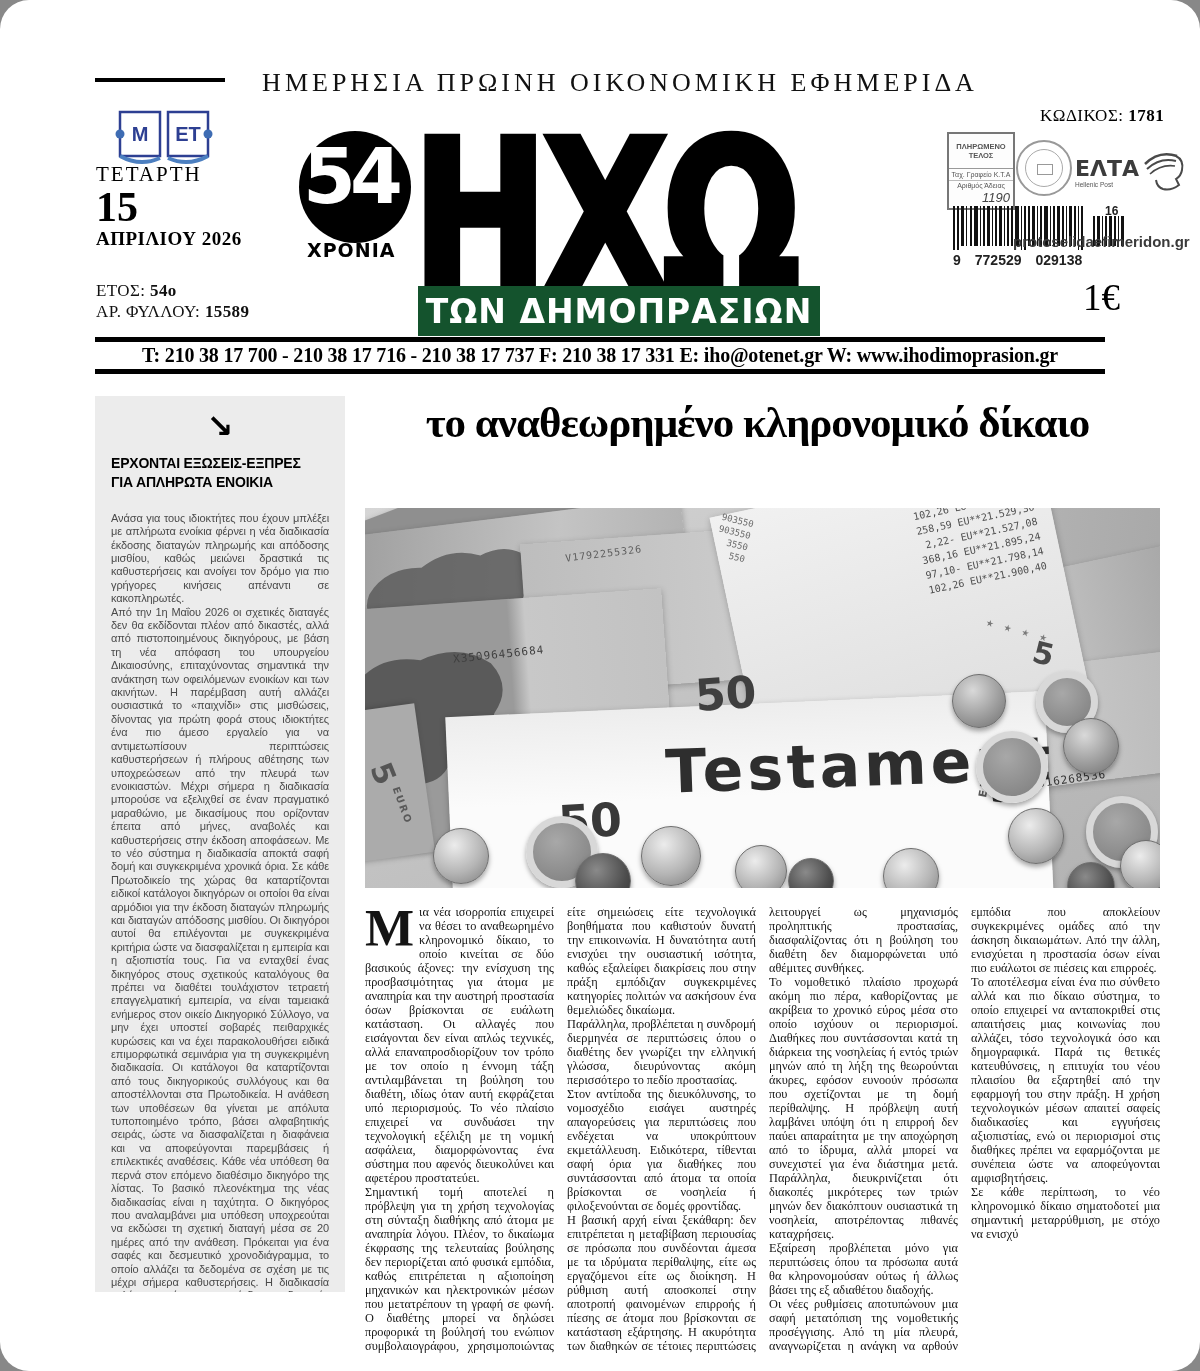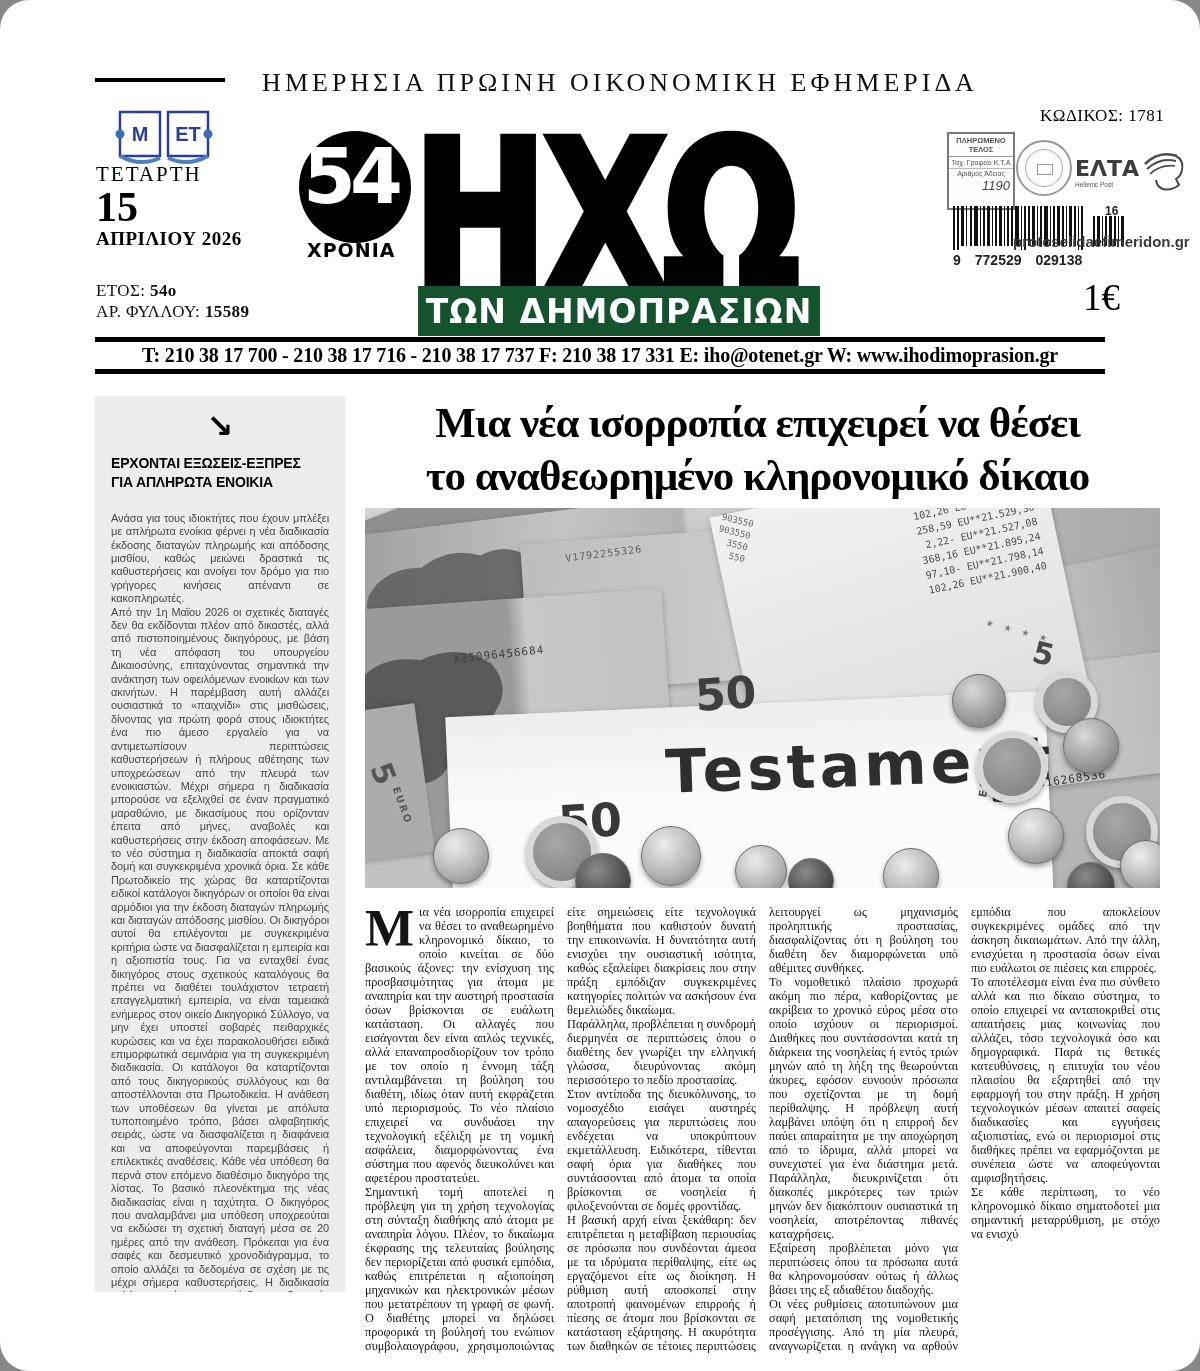--- a/index.html
+++ b/index.html
@@ -26,24 +26,24 @@
               font-weight:bold;font-size:19px;letter-spacing:1px;color:#000;}
   .logo-echo{position:absolute;left:412px;top:112px;font-family:"DejaVu Sans",sans-serif;
              font-weight:bold;font-size:163px;line-height:1;letter-spacing:-6px;color:#000;
              -webkit-text-stroke:5px #000;transform:scaleY(1.28);transform-origin:top left;}
   .logo-subbar{position:absolute;left:418px;top:286px;width:402px;height:50px;background:#14532d;
                display:flex;align-items:center;justify-content:center;}
   .logo-subbar span{color:#fff;font-family:"DejaVu Sans",sans-serif;font-weight:bold;
                     font-size:33px;letter-spacing:1px;}
 
   .kodikos{position:absolute;left:1040px;top:106px;font-size:17px;letter-spacing:.5px;}
-  .kodikos b{font-weight:normal;}
+  .kodikos b{font-weight:bold;}
   .postage-stamp{position:absolute;left:947px;top:132px;width:64px;height:74px;border:2px solid #777;
                  font-family:"Liberation Sans",sans-serif;color:#555;text-align:center;background:#fdfdfd;}
-  .postage-stamp .ps1{font-size:7.5px;font-weight:bold;border-bottom:1px solid #999;padding:2px 0;}
+  .postage-stamp .ps1{font-size:7.5px;font-weight:bold;border-bottom:1px solid #999;padding:8px 0;}
   .postage-stamp .ps2{font-size:7px;border-bottom:1px solid #bbb;padding:2px 0;}
   .postage-stamp .ps3{font-size:7px;padding:1px 0;}
   .postage-stamp .ps4{font-size:13px;font-style:italic;color:#444;margin-left:30px;}
   .press-stamp{position:absolute;left:1016px;top:140px;width:52px;height:52px;border-radius:50%;
                border:2px solid #999;}
   .press-stamp::before{content:"";position:absolute;left:7px;top:7px;right:7px;bottom:7px;
                border:1px solid #aaa;border-radius:50%;}
   .press-stamp::after{content:"";position:absolute;left:19px;top:22px;width:14px;height:9px;border:1px solid #999;}
   .elta{position:absolute;left:1075px;top:148px;display:flex;align-items:center;gap:4px;}
   .elta .elta-name{font-family:"DejaVu Sans",sans-serif;font-weight:bold;font-size:22px;color:#3c3c3c;line-height:1;}
@@ -271,21 +271,20 @@
       <div>ΕΡΧΟΝΤΑΙ ΕΞΩΣΕΙΣ-ΕΞΠΡΕΣ</div>
       <div>ΓΙΑ ΑΠΛΗΡΩΤΑ ΕΝΟΙΚΙΑ</div>
     </div>
     <div class="sb-body">
         <p>Ανάσα για τους ιδιοκτήτες που έχουν μπλέξει με απλήρωτα ενοίκια φέρνει η νέα διαδικασία έκδοσης διαταγών πληρωμής και απόδοσης μισθίου, καθώς μειώνει δραστικά τις καθυστερήσεις και ανοίγει τον δρόμο για πιο γρήγορες κινήσεις απέναντι σε κακοπληρωτές.</p>
         <p>Από την 1η Μαΐου 2026 οι σχετικές διαταγές δεν θα εκδίδονται πλέον από δικαστές, αλλά από πιστοποιημένους δικηγόρους, με βάση τη νέα απόφαση του υπουργείου Δικαιοσύνης, επιταχύνοντας σημαντικά την ανάκτηση των οφειλόμενων ενοικίων και των ακινήτων. Η παρέμβαση αυτή αλλάζει ουσιαστικά το «παιχνίδι» στις μισθώσεις, δίνοντας για πρώτη φορά στους ιδιοκτήτες ένα πιο άμεσο εργαλείο για να αντιμετωπίσουν περιπτώσεις καθυστερήσεων ή πλήρους αθέτησης των υποχρεώσεων από την πλευρά των ενοικιαστών. Μέχρι σήμερα η διαδικασία μπορούσε να εξελιχθεί σε έναν πραγματικό μαραθώνιο, με δικασίμους που ορίζονταν έπειτα από μήνες, αναβολές και καθυστερήσεις στην έκδοση αποφάσεων. Με το νέο σύστημα η διαδικασία αποκτά σαφή δομή και συγκεκριμένα χρονικά όρια. Σε κάθε Πρωτοδικείο της χώρας θα καταρτίζονται ειδικοί κατάλογοι δικηγόρων οι οποίοι θα είναι αρμόδιοι για την έκδοση διαταγών πληρωμής και διαταγών απόδοσης μισθίου. Οι δικηγόροι αυτοί θα επιλέγονται με συγκεκριμένα κριτήρια ώστε να διασφαλίζεται η εμπειρία και η αξιοπιστία τους. Για να ενταχθεί ένας δικηγόρος στους σχετικούς καταλόγους θα πρέπει να διαθέτει τουλάχιστον τετραετή επαγγελματική εμπειρία, να είναι ταμειακά ενήμερος στον οικείο Δικηγορικό Σύλλογο, να μην έχει υποστεί σοβαρές πειθαρχικές κυρώσεις και να έχει παρακολουθήσει ειδικά επιμορφωτικά σεμινάρια για τη συγκεκριμένη διαδικασία. Οι κατάλογοι θα καταρτίζονται από τους δικηγορικούς συλλόγους και θα αποστέλλονται στα Πρωτοδικεία. Η ανάθεση των υποθέσεων θα γίνεται με απόλυτα τυποποιημένο τρόπο, βάσει αλφαβητικής σειράς, ώστε να διασφαλίζεται η διαφάνεια και να αποφεύγονται παρεμβάσεις ή επιλεκτικές αναθέσεις. Κάθε νέα υπόθεση θα περνά στον επόμενο διαθέσιμο δικηγόρο της λίστας. Το βασικό πλεονέκτημα της νέας διαδικασίας είναι η ταχύτητα. Ο δικηγόρος που αναλαμβάνει μια υπόθεση υποχρεούται να εκδώσει τη σχετική διαταγή μέσα σε 20 ημέρες από την ανάθεση. Πρόκειται για ένα σαφές και δεσμευτικό χρονοδιάγραμμα, το οποίο αλλάζει τα δεδομένα σε σχέση με τις μέχρι σήμερα καθυστερήσεις. Η διαδικασία καλύπτει τόσο την έκδοση διαταγής πληρωμής για τα οφειλόμενα ενοίκια όσο και τη διαταγή απόδοσης μισθίου, δηλαδή την απομάκρυνση του ενοικιαστή από το ακίνητο όταν δεν πληρώνει ή όταν έχει λήξει η μίσθωση και δεν αποχωρεί.</p>
       </div>
   </div>
 
   <div class="headline">
-    <div>Μια νέα ισορροπία επιχειρεί να θέσει</div>
     <div>το αναθεωρημένο κληρονομικό δίκαιο</div>
   </div>
 
   <div class="photo">
     <div class="note noteA"></div>
     <div class="note noteB">
       <svg class="map-blob" width="340" height="150" viewBox="0 0 340 150">
         <path d="M20 60 q20 -25 55 -20 q30 -18 60 -5 q25 -10 45 5 q15 20 -5 38 q-15 25 -45 22 q-25 18 -55 8 q-35 5 -50 -15 q-15 -15 -5 -33z" fill="#5d5d5d" opacity="0.85"></path>
       </svg>
     </div>

